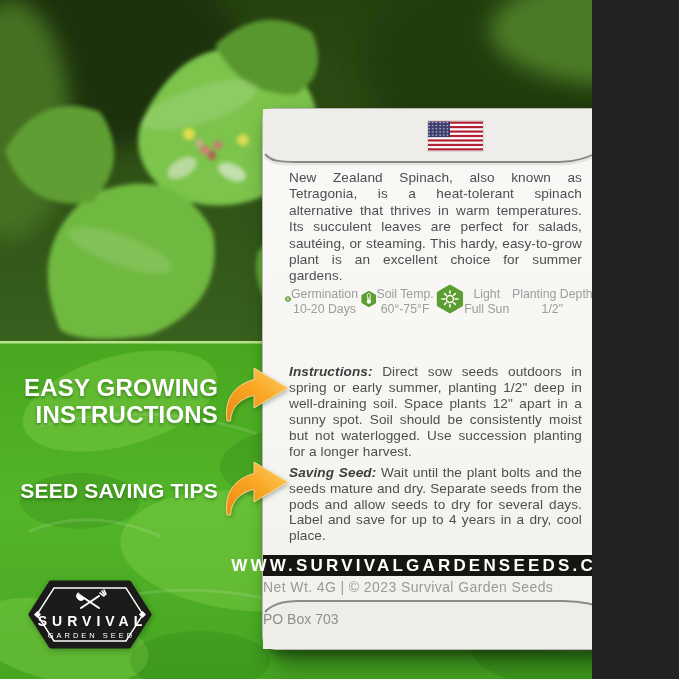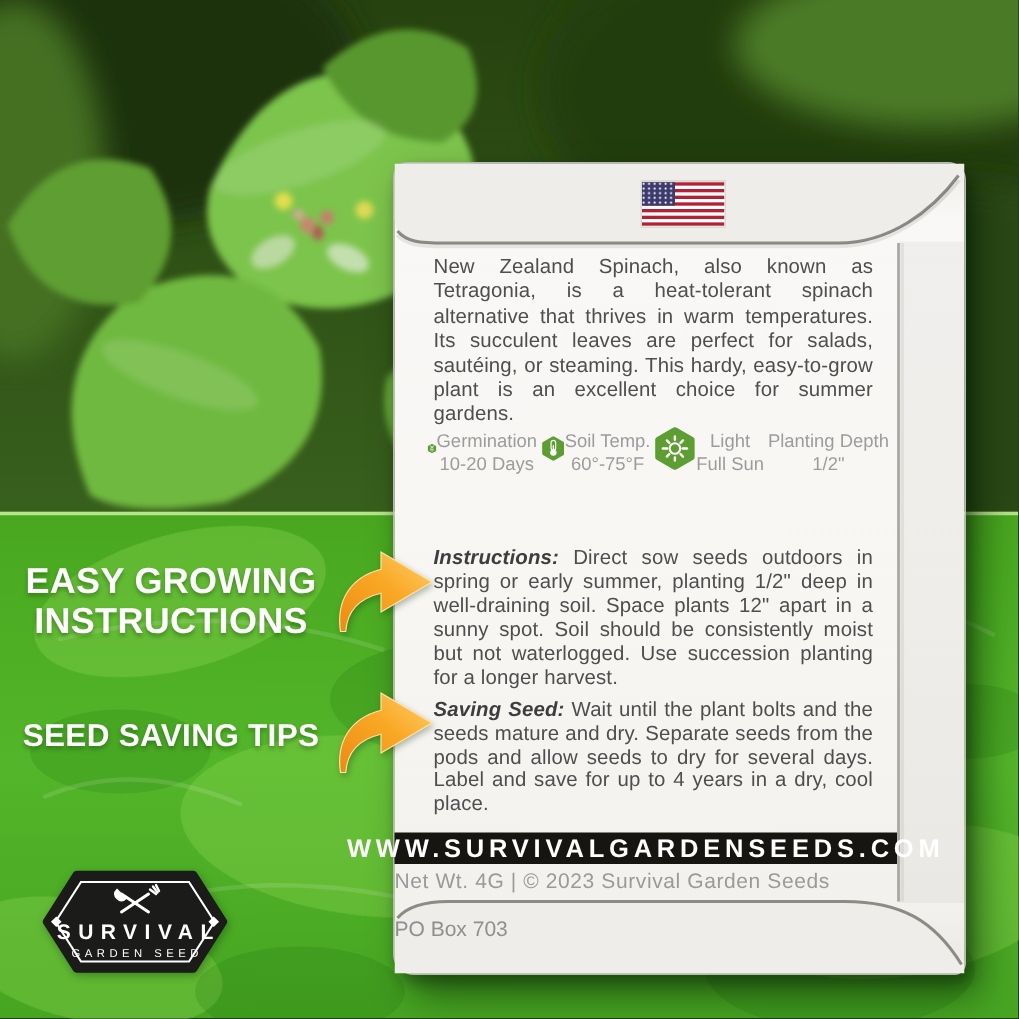--- a/index.html
+++ b/index.html
@@ -1,17 +1,17 @@
 <!DOCTYPE html>
 <html><head>
 <meta charset="utf-8">
 <style>
   html,body{margin:0;padding:0;background:#222;}
-  .stage{position:relative;width:679px;height:679px;overflow:hidden;
-         font-family:"Liberation Sans",sans-serif;background:#14532d;}
+  .stage{position:relative;width:592px;height:679px;overflow:hidden;
+         font-family:"Liberation Sans",sans-serif;background:#737373;}
   .stage svg{display:block;}
   .bg-top{position:absolute;left:0;top:0;width:679px;height:345px;}
   .bg-bottom{position:absolute;left:0;top:341px;width:679px;height:338px;}
 
   
   .packet{position:absolute;left:262px;top:108px;width:380px;height:540px;
     background:linear-gradient(180deg,#efeeeb 0%,#f9f8f6 7%,#f7f6f3 55%,#f2f1ee 92%,#e9e8e5 100%);
     border:1px solid #b9b7b1;border-radius:10px 12px 8px 14px;
     box-shadow:10px 14px 24px rgba(0,25,0,.5),3px 5px 9px rgba(0,0,0,.3);}
   .packet-lines{position:absolute;left:0;top:0;}
@@ -28,21 +28,21 @@
   .icon-label{margin-top:5px;font-size:12.3px;line-height:14.5px;color:#9c9c9c;text-align:center;white-space:nowrap;}
   .webbar{position:absolute;left:0;top:446px;width:335px;height:21px;background:#161511;
     display:flex;align-items:center;justify-content:center;}
   .webbar span{color:#fff;font-weight:bold;font-size:17px;letter-spacing:3.2px;}
   .netwt{position:absolute;left:0;top:470px;width:335px;text-align:left;
     font-size:14px;color:#9a9a9a;letter-spacing:.4px;}
   .address{position:absolute;left:0;top:502px;width:335px;text-align:left;
     font-size:14px;line-height:17px;color:#8f8f8f;}
 
   
-  .callout{position:absolute;color:#fff;font-weight:bold;text-align:center;
+  .callout{position:absolute;color:#fff;font-weight:bold;text-align:right;
     text-shadow:0 2px 3px rgba(0,45,0,.35);}
   .callout-growing{left:10px;top:374px;width:208px;font-size:24px;line-height:27px;letter-spacing:.2px;}
   .callout-saving{left:10px;top:479px;width:208px;font-size:21px;letter-spacing:.2px;}
   .arrow{position:absolute;width:72px;height:58px;filter:drop-shadow(1px 2px 2px rgba(0,40,0,.3));}
   .arrow1{left:219px;top:364px;}
   .arrow2{left:219px;top:458px;}
 
   
   .logo{position:absolute;left:28px;top:577px;width:124px;height:75px;
     filter:drop-shadow(1px 2px 3px rgba(0,40,0,.35));}

